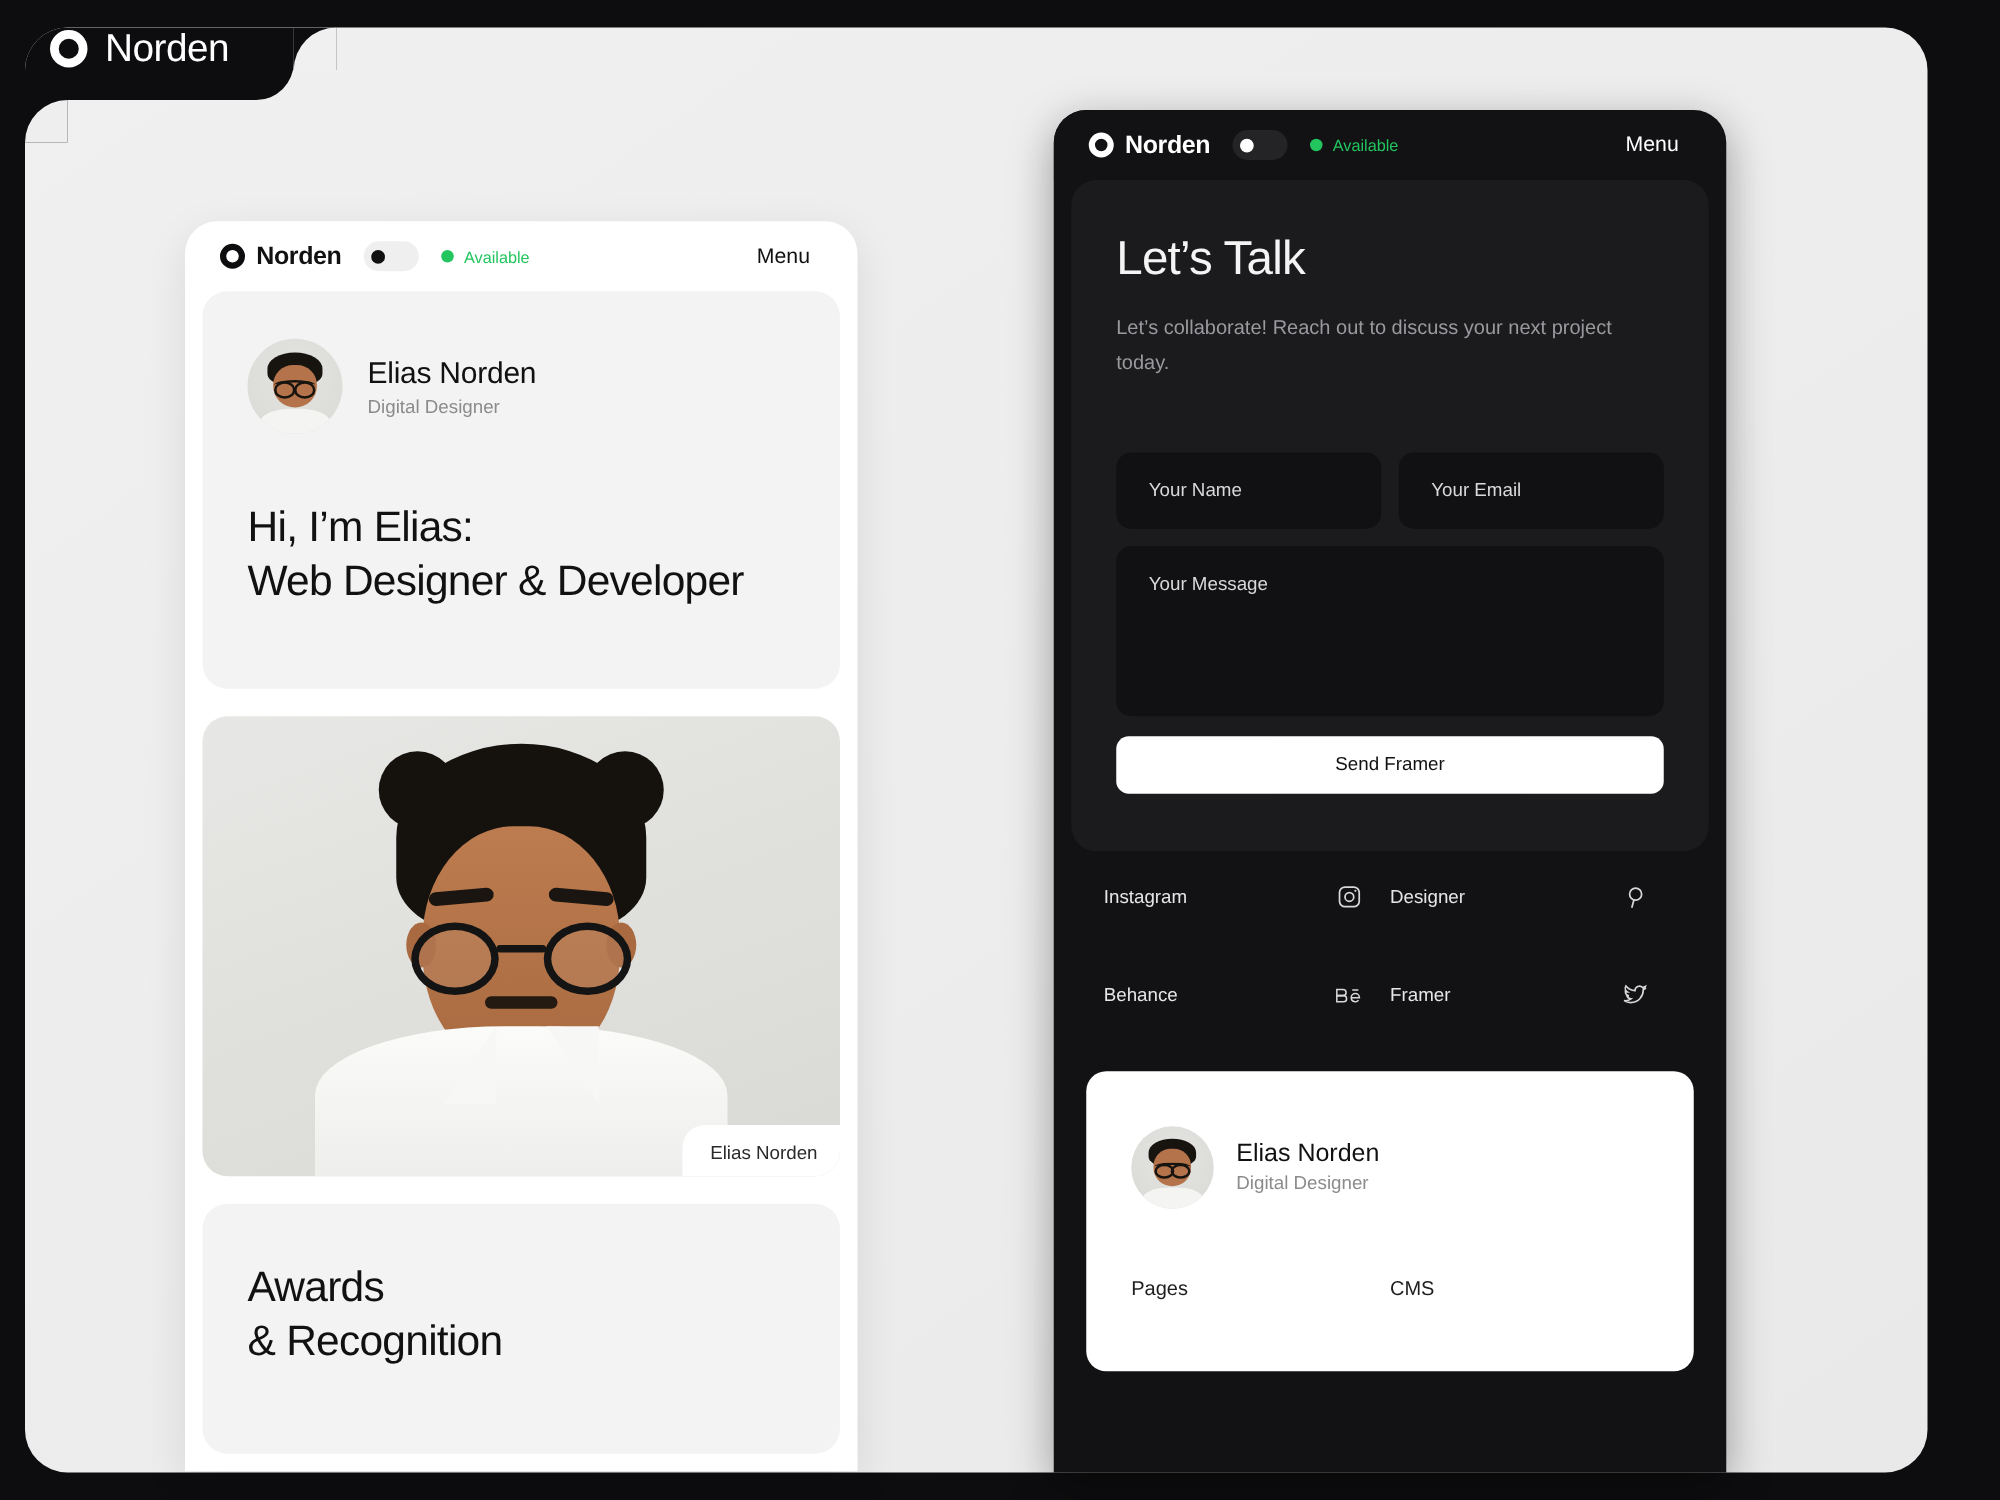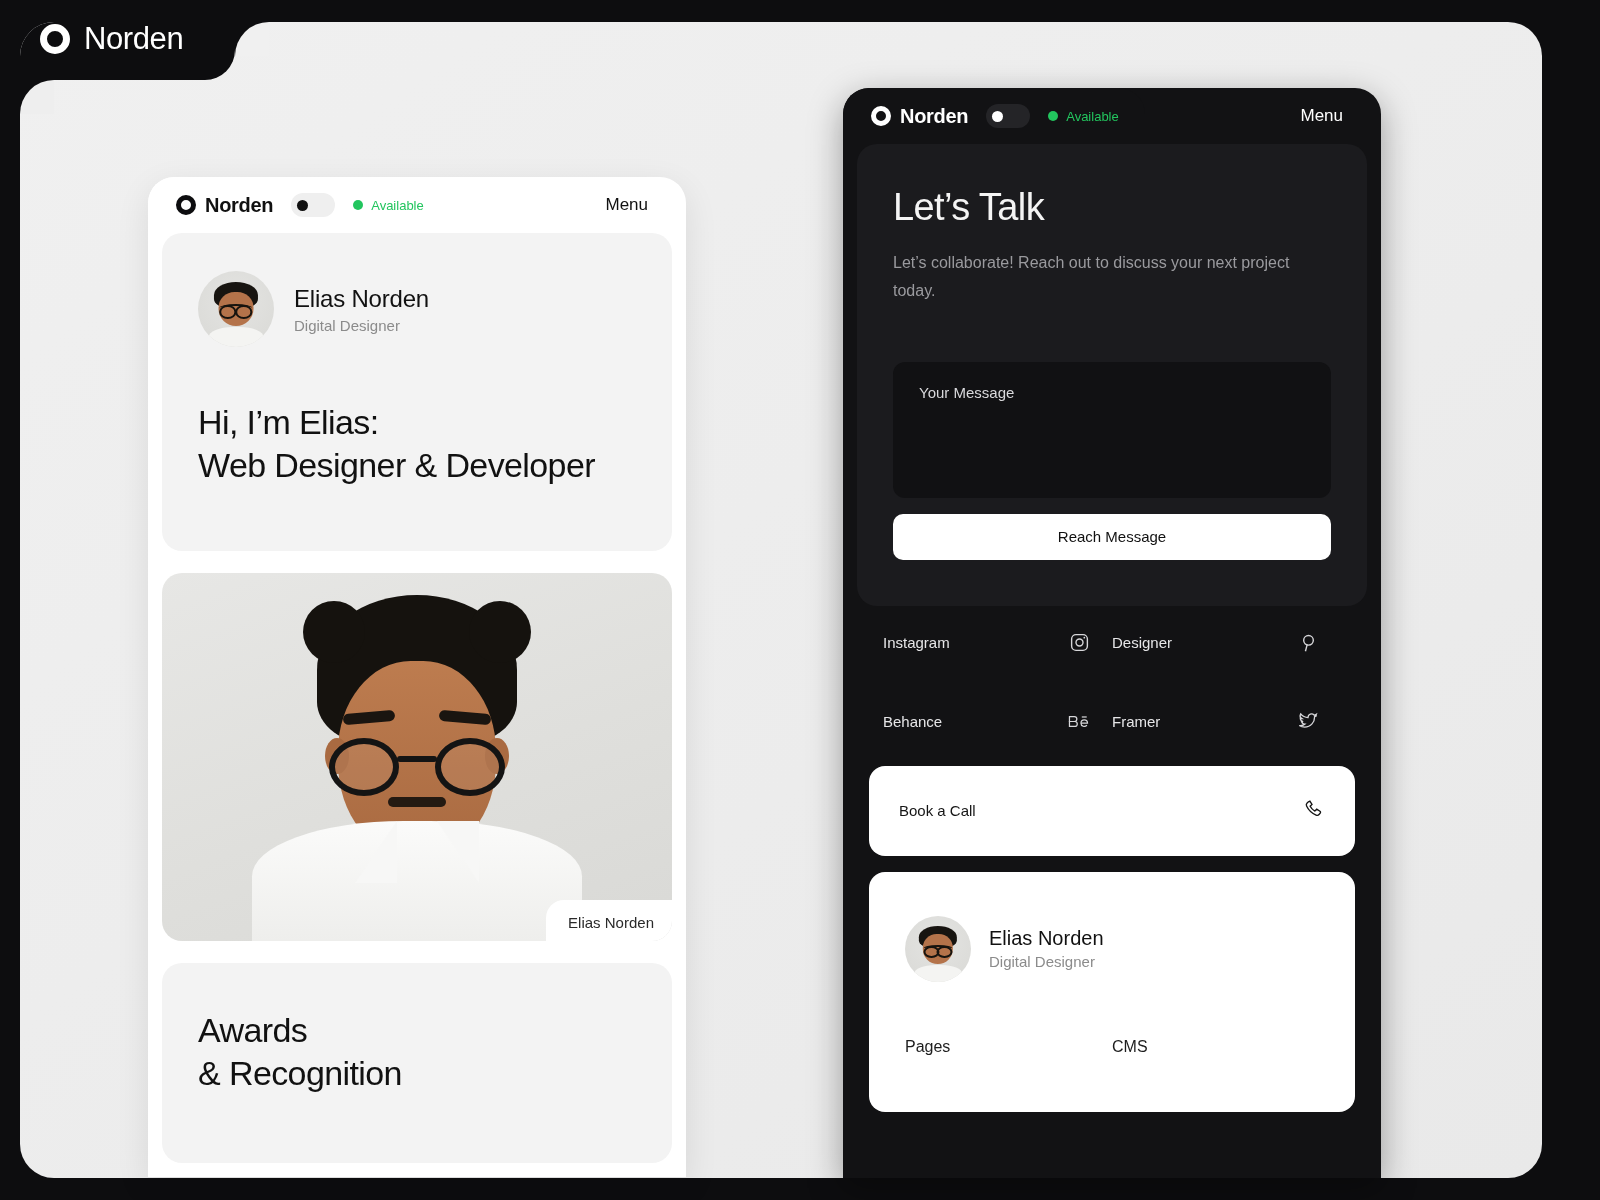--- a/index.html
+++ b/index.html
@@ -513,22 +513,26 @@
       </div>
       <div class="menu-btn">Menu</div>
     </div>
 
     <div class="pd-body">
 
       <div class="panel-dark">
         <div class="talk-h">Let’s Talk</div>
         <div class="talk-p">Let’s collaborate! Reach out to discuss your next project today.</div>
 
+        <div class="field-row">
+          <div class="field">Your Name</div>
+          <div class="field">Your Email</div>
+        </div>
         <div class="field msg">Your Message</div>
-        <div class="send-btn">Reach Message</div>
+        <div class="send-btn">Send Framer</div>
       </div>
 
       <div class="socials">
         <div class="soc-row">
           <div class="soc">
             <span class="label">Instagram</span>
             <span class="ico">
               <svg width="21" height="21" viewBox="0 0 24 24" fill="none" stroke="currentColor" stroke-width="1.6">
                 <rect x="3" y="3" width="18" height="18" rx="5"></rect>
                 <circle cx="12" cy="12" r="4"></circle>
@@ -562,28 +566,20 @@
             <span class="label">Framer</span>
             <span class="ico">
               <svg width="22" height="21" viewBox="0 0 24 24" fill="none" stroke="currentColor" stroke-width="1.5">
                 <path d="M22 5.2a8 8 0 0 1-2.3.7 4 4 0 0 0 1.8-2.2 8 8 0 0 1-2.5 1A4 4 0 0 0 12 7.4a11.4 11.4 0 0 1-8.3-4.2 4 4 0 0 0 1.3 5.4 4 4 0 0 1-1.8-.5 4 4 0 0 0 3.2 4 4 4 0 0 1-1.8.1 4 4 0 0 0 3.7 2.8A8 8 0 0 1 2 16.6a11.3 11.3 0 0 0 6.1 1.8c7.4 0 11.4-6.1 11.4-11.4v-.5A8 8 0 0 0 22 5.2z"></path>
               </svg>
             </span>
           </div>
         </div>
       </div>
 
-      <div class="book-card">
-        <span class="label">Book a Call</span>
-        <span>
-          <svg width="22" height="22" viewBox="0 0 24 24" fill="none" stroke="#151515" stroke-width="1.5" stroke-linecap="round">
-            <path d="M7.5 3.5 9.8 7l-2 2a12 12 0 0 0 5.2 5.2l2-2 3.5 2.3c.7.5.8 1.4.3 2l-1.3 1.5c-.8.9-2.1 1.1-3.2.6A20 20 0 0 1 3.9 8.7c-.5-1.1-.3-2.4.6-3.2L6 4.2c.6-.5 1.1-.5 1.5-.7z"></path>
-          </svg>
-        </span>
-      </div>
 
       <div class="footer-card">
         <div class="fc-profile">
           <div class="avatar a66">
             <div class="av-hair"></div>
             <div class="av-face"></div>
             <div class="av-glass"></div>
             <div class="av-body"></div>
           </div>
           <div>

